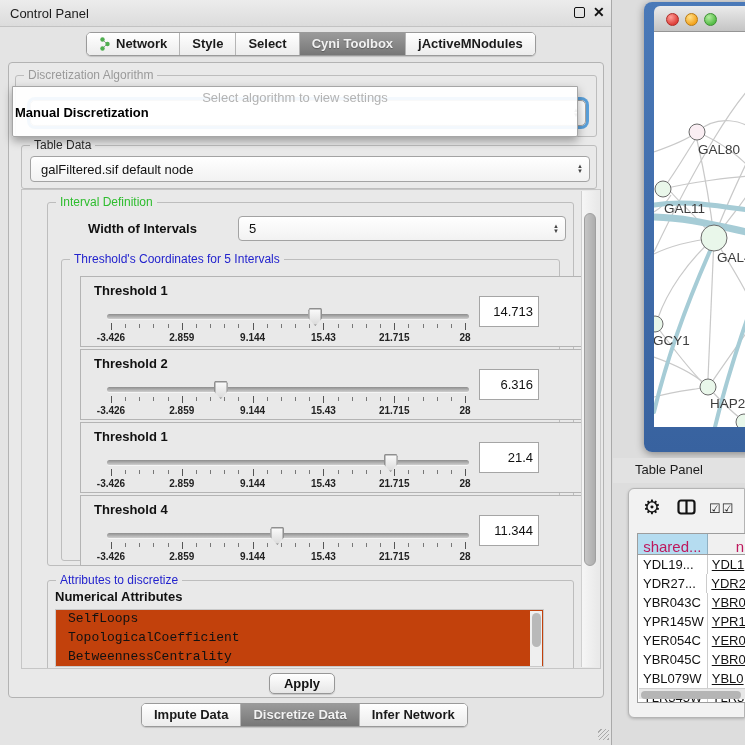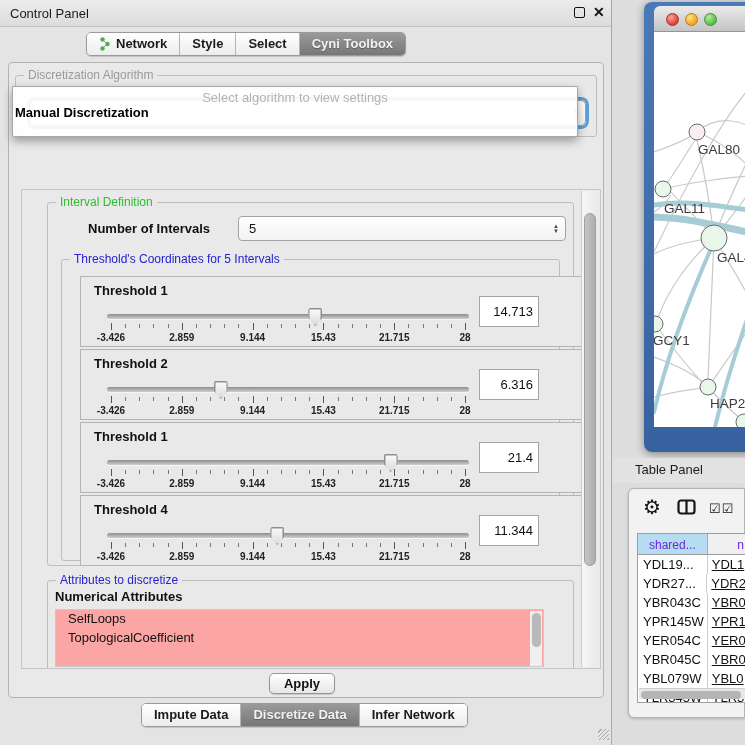--- a/index.html
+++ b/index.html
@@ -51,21 +51,21 @@
   .slider { position:absolute; left:26px; top:30px; width:362px; height:36px; }
   .track { position:absolute; left:0; top:7px; width:100%; height:5px; border-radius:3px; background:linear-gradient(#8d8d8d,#cfcfcf); box-shadow:0 1px 0 #f5f5f5; }
   .handle { position:absolute; top:1px; width:14px; height:18px; background:linear-gradient(#fdfdfd,#d8d8d8); clip-path:polygon(8% 0,92% 0,100% 12%,100% 55%,50% 100%,0 55%,0 12%); box-shadow:inset 0 0 0 1.5px #8f8f8f; cursor:pointer; }
   .tick { position:absolute; width:1px; background:#555; }
   .tick.minor { top:17px; height:4px; background:#777; }
   .tick.major { top:16px; height:7px; }
   .ticklabel { position:absolute; top:25px; transform:translateX(-50%); font-size:10px; font-weight:bold; color:#222; white-space:nowrap; }
   .tvalue { position:absolute; left:398px; top:19px; width:60px; height:31px; border:1px solid #a5a5a5; background:#fff; font-family:"Liberation Sans",sans-serif; font-size:13px; color:#111; text-align:right; padding-right:5px; }
 
   
-  #attr-list { position:absolute; left:7px; top:28px; width:489px; height:58px; background:#fca5a5; border:1px solid #c9c9c9; overflow:hidden; }
+  #attr-list { position:absolute; left:7px; top:28px; width:489px; height:58px; background:#c2410c; border:1px solid #c9c9c9; overflow:hidden;font-family:Liberation Mono, monospace; }
   .attr-item { font-size:13px; color:#111; padding:1px 0 1px 12px; height:19px; cursor:pointer; }
   #attr-scroll { position:absolute; right:1px; top:1px; width:12px; height:56px; background:#efefef; }
   #attr-scroll .thumb { position:absolute; left:1.5px; top:2px; width:9px; height:34px; background:#b9b9b9; border-radius:5px; }
 
   #apply-btn { position:absolute; left:260px; top:610px; width:66px; height:21px; background:linear-gradient(#ffffff,#e6e6e6); border:1px solid #979797; border-radius:5px; font-family:"Liberation Sans",sans-serif; font-size:13px; font-weight:bold; color:#111; cursor:pointer; box-shadow:0 1px 1px rgba(0,0,0,.15); }
 
   
   #net-window { position:absolute; left:644px; top:2px; width:123px; height:450px; background:linear-gradient(#4a79b8,#38629f); border-radius:8px 0 0 8px; box-shadow:0 2px 8px rgba(0,0,0,.4); }
   #net-titlebar { position:absolute; left:10px; top:4px; right:0; height:26px; background:linear-gradient(#ebebeb,#c4c4c4); border-radius:6px 0 0 0; border-bottom:1px solid #959595; }
   .tl { position:absolute; top:7px; width:13px; height:13px; border-radius:50%; cursor:pointer; }
@@ -78,21 +78,21 @@
 
   #tp-header { position:absolute; left:613px; top:458px; width:132px; height:25px; background:#e2e2e2; }
   #tp-title { position:absolute; left:22px; top:4px; font-size:13px; color:#1c1c1c; }
   #table-panel { position:absolute; left:628px; top:488px; width:117px; height:230px; background:#f2f2f2; border:1px solid #b4b4b4; border-radius:6px 0 0 6px; box-shadow:0 1px 3px rgba(0,0,0,.2); }
   #tp-toolbar { position:absolute; left:0; top:0; width:100%; height:40px; }
   #gear-icon { position:absolute; left:14px; top:6px; font-size:20px; color:#141414; cursor:pointer; }
   #split-icon { position:absolute; left:48px; top:10px; cursor:pointer; }
   #check-icons { position:absolute; left:80px; top:12px; font-size:13px; color:#141414; letter-spacing:1px; cursor:pointer; }
   #tp-table { position:absolute; left:8px; top:44px; width:109px; height:170px; background:#ffffff; border:1px solid #9d9d9d; border-right:none; overflow:hidden; }
   .th-row { display:flex; height:21px; border-bottom:1px solid #9d9d9d; }
-  .th-cell { font-size:12px; color:#6d28d9; text-align:center; padding-top:4px; }
+  .th-cell { font-size:15px; color:#be185d; text-align:center; padding-top:4px; }
   .th-cell.c1 { width:73px; background:#b5dcf0; border-right:1px solid #8fb0c2; }
   .th-cell.c2 { width:40px; background:#f0f0f0; text-align:right; padding-right:2px; }
   .td-row { display:flex; height:19px; cursor:pointer; }
   .td-cell { font-size:13px; color:#111; padding-top:2px; }
   .td-cell.c1 { width:73px; padding-left:5px; border-right:1px solid #cccccc; }
   .td-cell.c2 { width:40px; padding-left:4px;text-decoration:underline; }
   #hscroll { position:absolute; left:1px; bottom:3px; width:106px; height:11px; background:#e7e7e7; border-top:1px solid #cfcfcf; }
   #hscroll .thumb { position:absolute; left:2px; top:1.5px; width:100px; height:8px; background:#b5b5b5; border-radius:4px; cursor:pointer; }
   #grip { position:absolute; left:598px; top:729px; width:11px; height:11px;
     background:repeating-linear-gradient(135deg,transparent,transparent 2px,#aaa 2px,#aaa 3px); }
@@ -120,41 +120,54 @@
       </div>
       <div class="tab">
         <span>Style</span>
       </div>
       <div class="tab">
         <span>Select</span>
       </div>
       <div class="tab sel">
         <span>Cyni Toolbox</span>
       </div>
+      <div class="tab">
+        <span>jActiveMNodules</span>
+      </div>
     </div>
 
   <div id="cp-content">
 
     <div class="group" style="left:6px; top:12px; width:582px; height:62px;">
       <span class="gtitle faint">Discretization Algorithm</span>
       <div class="combo" style="position:absolute; left:14px; top:24px; width:556px; height:26px; box-shadow:0 0 0 3px #5a9fd8; border-radius:5px;">
         <span class="ctext"></span>
         <span class="stepper">
             <span>▲</span>
             <span>▼</span>
           </span>
       </div>
     </div>
 
+    <div class="group" style="left:12px; top:82px; width:576px; height:44px;">
+      <span class="gtitle plain">Table Data</span>
+      <div class="combo" style="position:absolute; left:8px; top:10px; width:560px; height:26px;">
+        <span class="ctext">galFiltered.sif default node</span>
+        <span class="stepper">
+            <span>▲</span>
+            <span>▼</span>
+          </span>
+      </div>
+    </div>
 
     <div id="scrollarea">
 
       <div class="group" style="left:25px; top:12px; width:527px; height:364px; background:#e9e9e9;">
         <span class="gtitle green">Interval Definition</span>
-        <span style="position:absolute; left:40px; top:18px; font-size:13px; font-weight:bold; color:#111;">Number of Intervals</span>
+        <span style="position:absolute; left:40px; top:18px; font-size:13px; font-weight:bold; color:#111;">Width of Intervals</span>
         <div class="combo" style="position:absolute; left:190px; top:13px; width:328px; height:25px;">
           <span class="ctext">5</span>
           <span class="stepper">
               <span>▲</span>
               <span>▼</span>
             </span>
         </div>
         <div class="group" style="left:13px; top:56px; width:499px; height:302px;">
           <span class="gtitle blue">Threshold's Coordinates for 5 Intervals</span>
           <div id="threshold-list">
@@ -324,20 +337,21 @@
 </div>
         </div>
       </div>
 
       <div class="group" style="left:25px; top:390px; width:527px; height:140px; background:#e9e9e9;">
         <span class="gtitle blue">Attributes to discretize</span>
         <span style="position:absolute; left:7px; top:8px; font-size:13px; font-weight:bold; color:#111;">Numerical Attributes</span>
         <div id="attr-list">
           <div class="attr-item">SelfLoops</div>
             <div class="attr-item">TopologicalCoefficient</div>
+            <div class="attr-item">BetweennessCentrality</div>
             <div id="attr-scroll">
               <div class="thumb"></div>
             </div>
         </div>
       </div>
 
       <div id="vscroll">
         <div class="thumb"></div>
       </div>
     </div>

